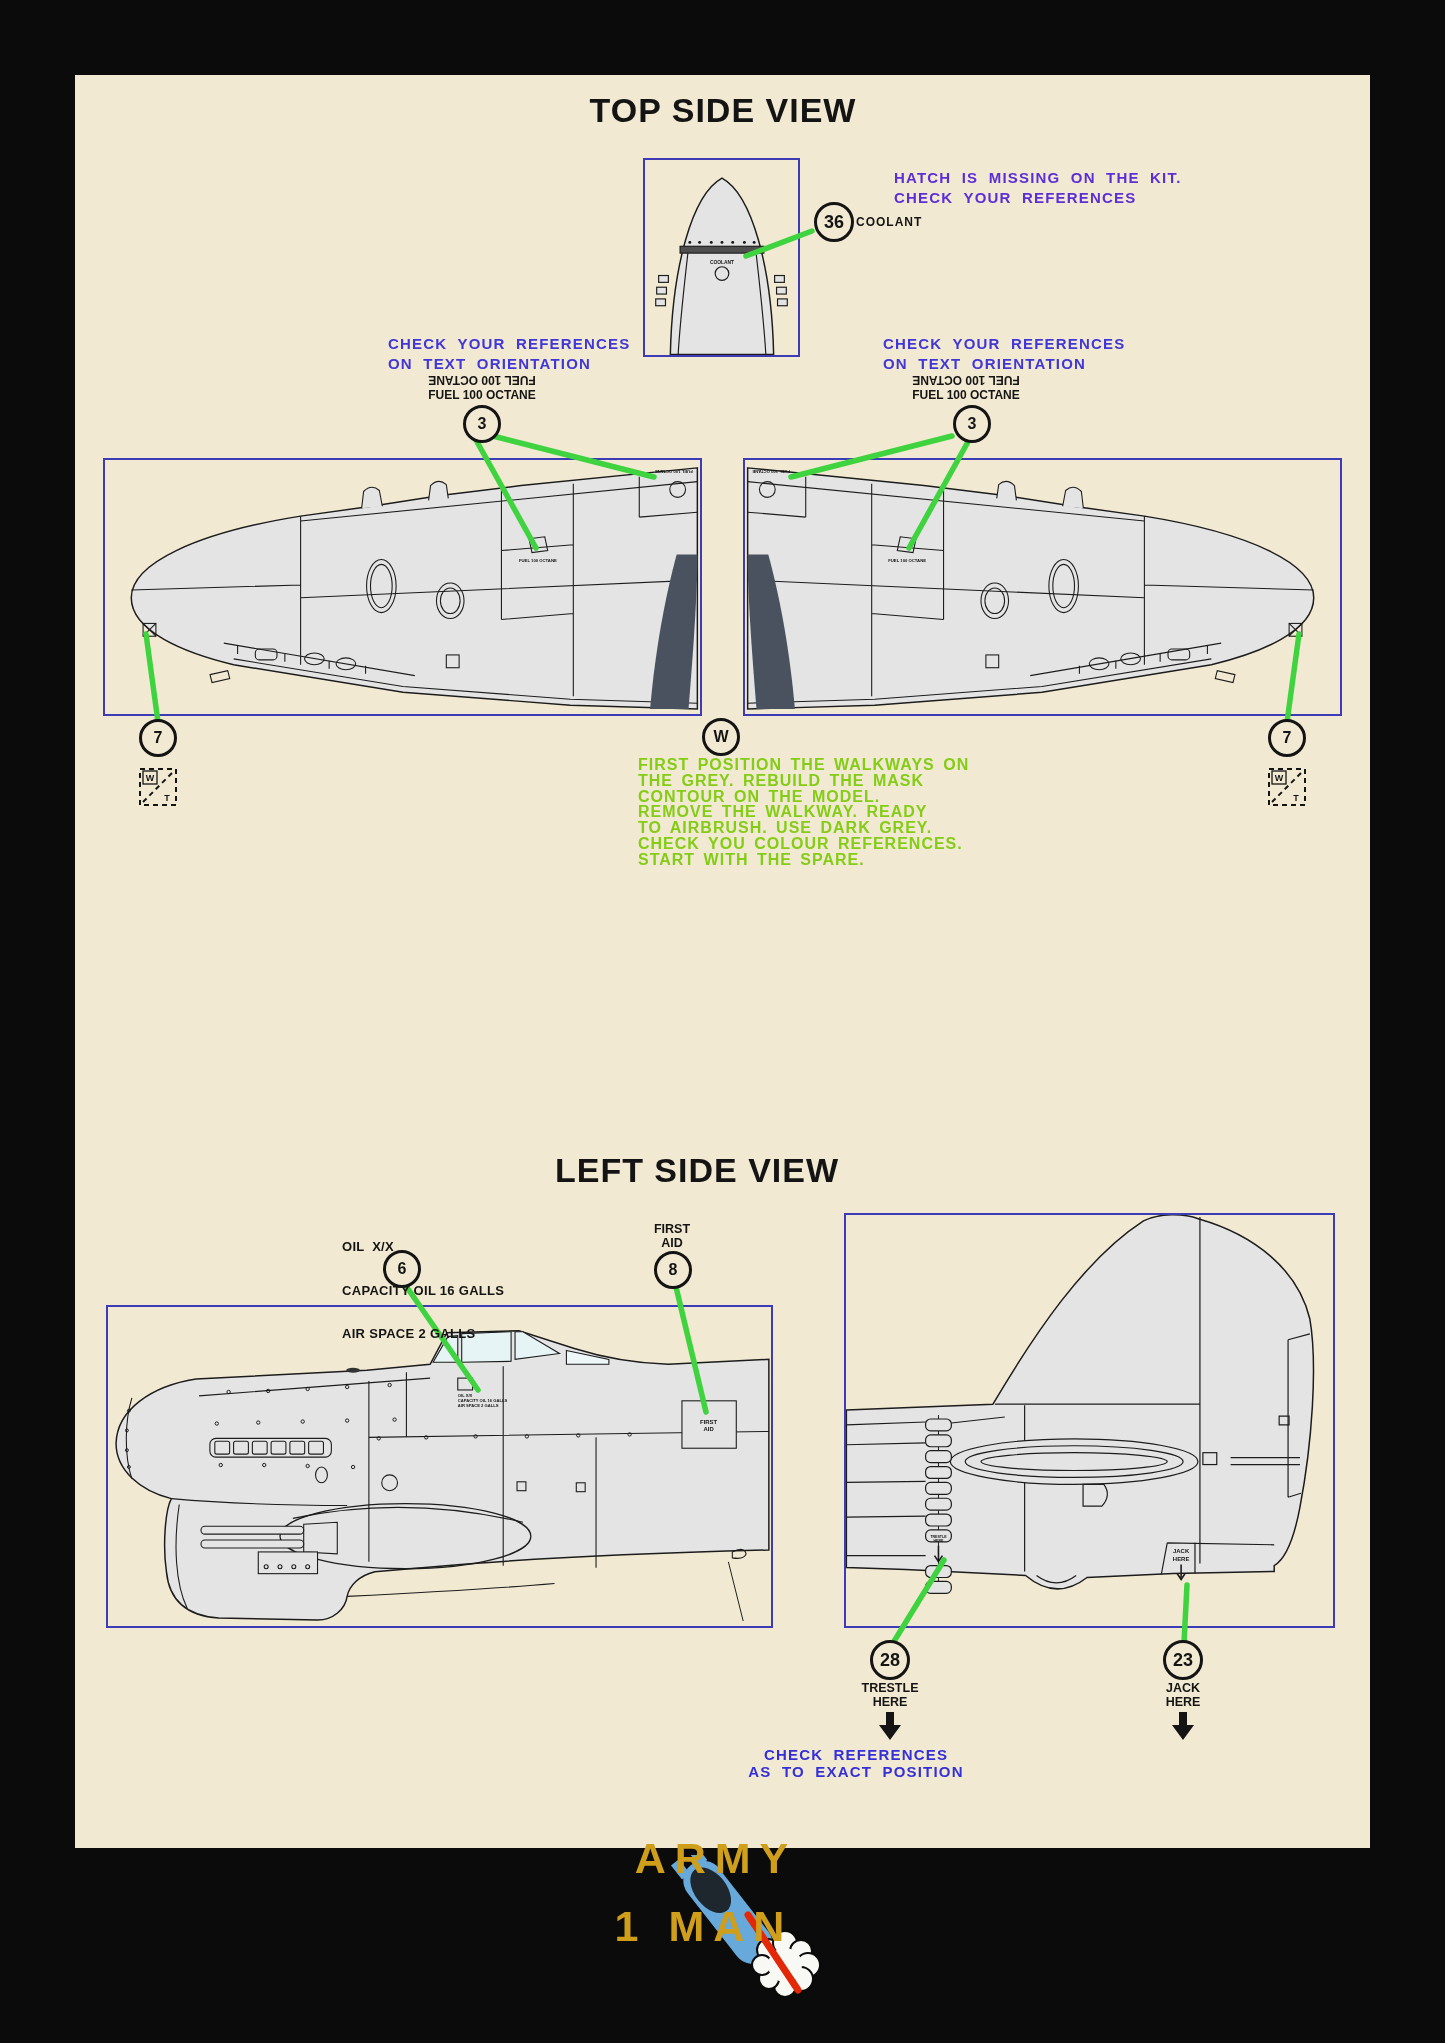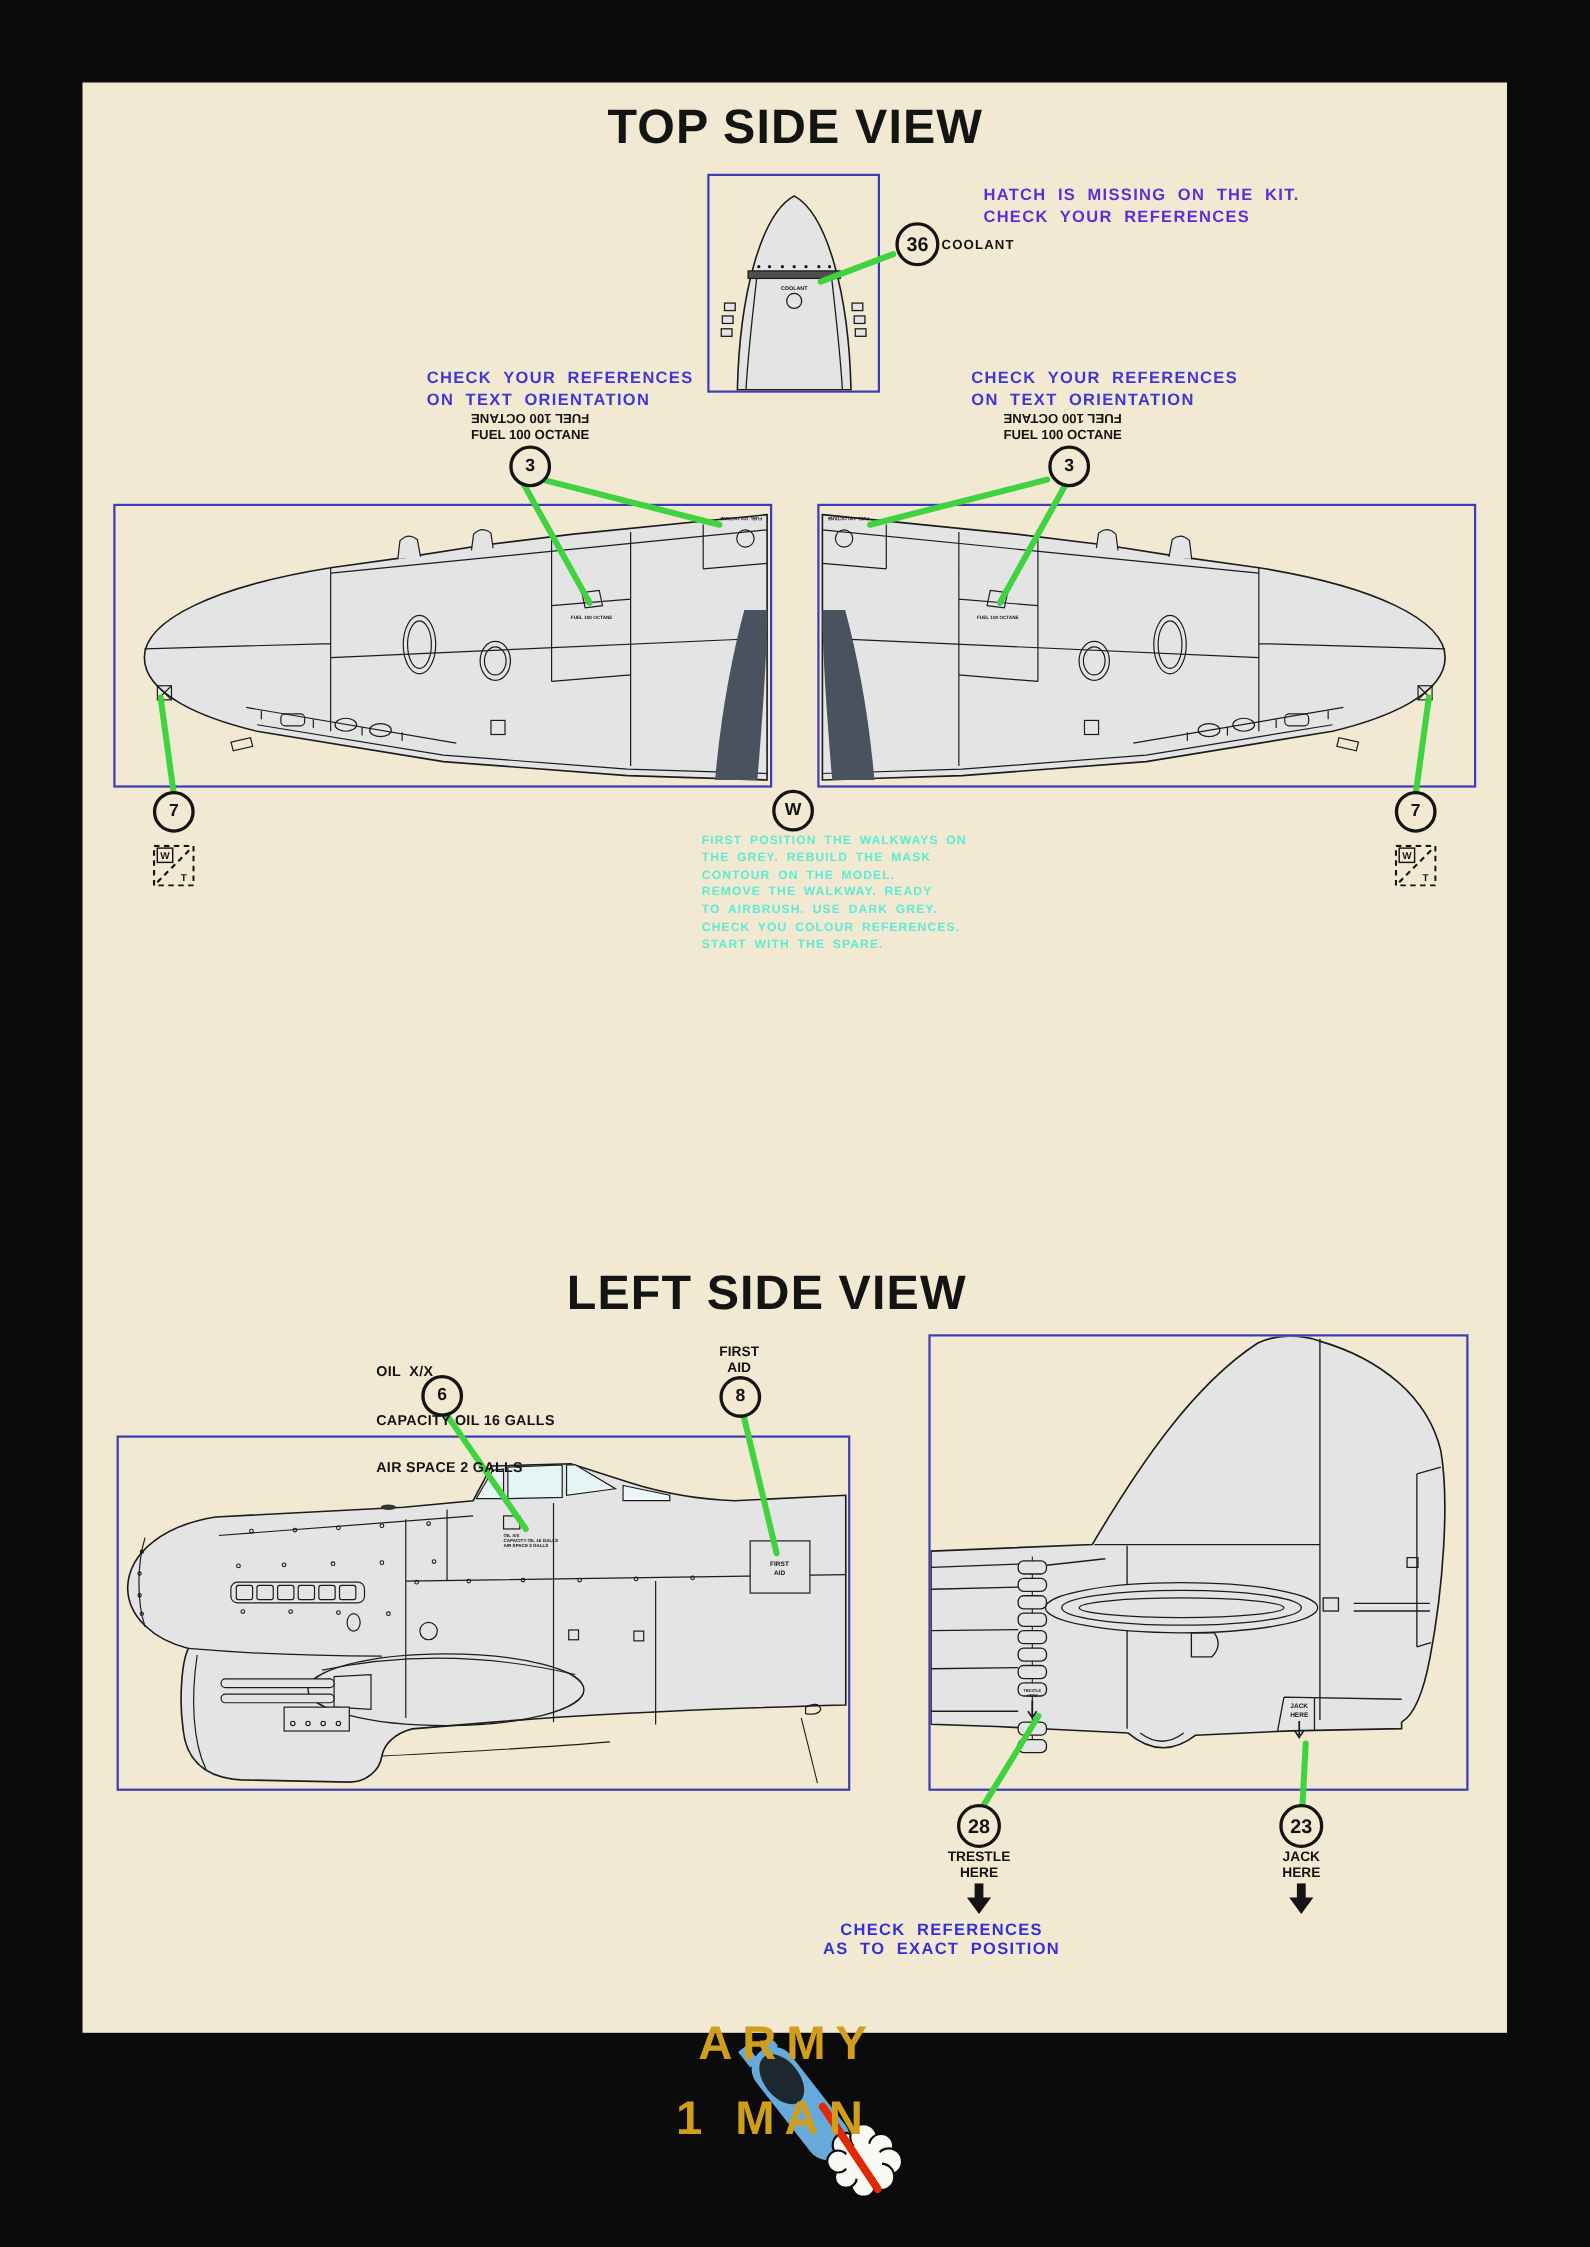--- a/index.html
+++ b/index.html
@@ -1,29 +1,29 @@
 <!DOCTYPE html>
 <html><head>
 <meta charset="utf-8">
 <style>
   html,body{margin:0;padding:0;background:#0b0b0b;}
   #page{position:relative;width:1445px;height:2043px;background:#0b0b0b;
         font-family:"Liberation Sans",sans-serif;overflow:hidden;}
   .abs{position:absolute;}
   #panel{left:75px;top:75px;width:1295px;height:1773px;background:#f1e9d1;}
   .bluebox{border:2px solid #3d3bb5;box-sizing:border-box;background:transparent;}
-  .title{font-size:44px;font-weight:bold;letter-spacing:1px;color:#141414;white-space:nowrap;transform:translateX(-50%);}
+  .title{font-size:34px;font-weight:bold;letter-spacing:1px;color:#141414;white-space:nowrap;transform:translateX(-50%);}
   .marker{width:32px;height:32px;border:3px solid #141414;border-radius:50%;background:#f1e9d1;
           color:#141414;font-weight:bold;font-size:16px;line-height:32px;text-align:center;
           transform:translate(-50%,-50%);z-index:40;}
   .marker.big{width:34px;height:34px;line-height:34px;font-size:18px;}
   .note{font-weight:bold;letter-spacing:1.2px;word-spacing:5px;white-space:nowrap;z-index:40;}
   .note-purple{color:#5c2ed6;font-size:15px;line-height:20px;margin-left:36px;}
   .note-blue{color:#4136d6;font-size:15px;line-height:20px;}
-  .note-w{color:#5eead4;font-size:11px;line-height:15.8px;letter-spacing:1px;word-spacing:3px;}
+  .note-w{color:#84cc16;font-size:16px;line-height:15.8px;letter-spacing:1px;word-spacing:3px;}
   .note-pos{color:#352fd8;font-size:15px;line-height:17px;text-align:center;transform:translateX(-50%);}
   .stencil{color:#141414;font-weight:bold;white-space:nowrap;}
   .stencil-center{text-align:center;transform:translateX(-50%);}
   .flip{display:inline-block;transform:rotate(180deg);}
   .coolant-label{color:#141414;font-weight:bold;font-size:12px;letter-spacing:1px;z-index:40;}
   .small-note{color:#141414;font-weight:bold;font-size:13px;line-height:14.5px;letter-spacing:0.3px;white-space:pre;z-index:40;}
   .tiny-center{color:#141414;font-weight:bold;font-size:12.5px;line-height:14px;text-align:center;transform:translateX(-50%);z-index:40;white-space:nowrap;}
   .wt{width:38px;height:38px;z-index:40;}
   .dn-arrow{transform:translateX(-50%);z-index:40;}
   svg{display:block;}

